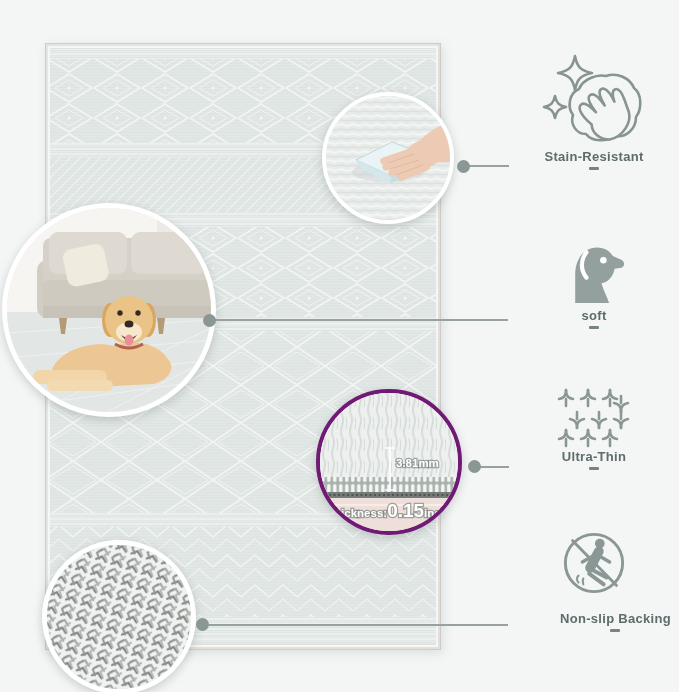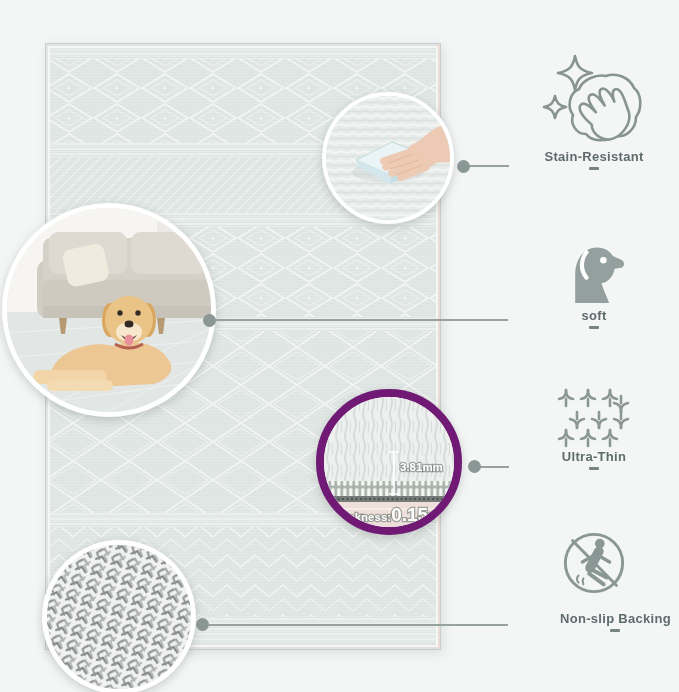--- a/index.html
+++ b/index.html
@@ -9,21 +9,21 @@
   }
   
   .rug{position:absolute;left:45px;top:43px;width:396px;height:607px;
        box-shadow:2px 3px 10px rgba(110,120,118,.18);}
   
   .inset{position:absolute;border-radius:50%;overflow:hidden;background:#e7ebe9;
          box-shadow:0 3px 10px rgba(90,100,98,.28);box-sizing:border-box;}
   .inset svg{display:block;}
   .inset-living {left:2px;  top:203px;width:214px;height:214px;border:5px solid #fff;}
   .inset-wipe   {left:322px;top:92px; width:132px;height:132px;border:4px solid #fff;}
-  .inset-thick  {left:316px;top:389px;width:146px;height:146px;border:8px solid #701a75;}
+  .inset-thick  {left:316px;top:389px;width:146px;height:146px;border:4px solid #701a75;}
   .inset-back   {left:42px; top:540px;width:154px;height:154px;border:5px solid #fff;}
   
   .dot{position:absolute;width:13px;height:13px;border-radius:50%;background:#8b9794;z-index:6;}
   .cline{position:absolute;height:2px;background:#97a29f;z-index:5;}
   .dot-stain{left:457px;top:160px;}   .line-stain{left:469px;top:165px;width:40px;}
   .dot-soft{left:203px;top:314px;}    .line-soft{left:215px;top:319px;width:293px;}
   .dot-thin{left:468px;top:460px;}    .line-thin{left:480px;top:466px;width:29px;}
   .dot-nonslip{left:196px;top:618px;} .line-nonslip{left:209px;top:624px;width:299px;}
   
   .feature{position:absolute;left:504px;width:180px;display:flex;flex-direction:column;

